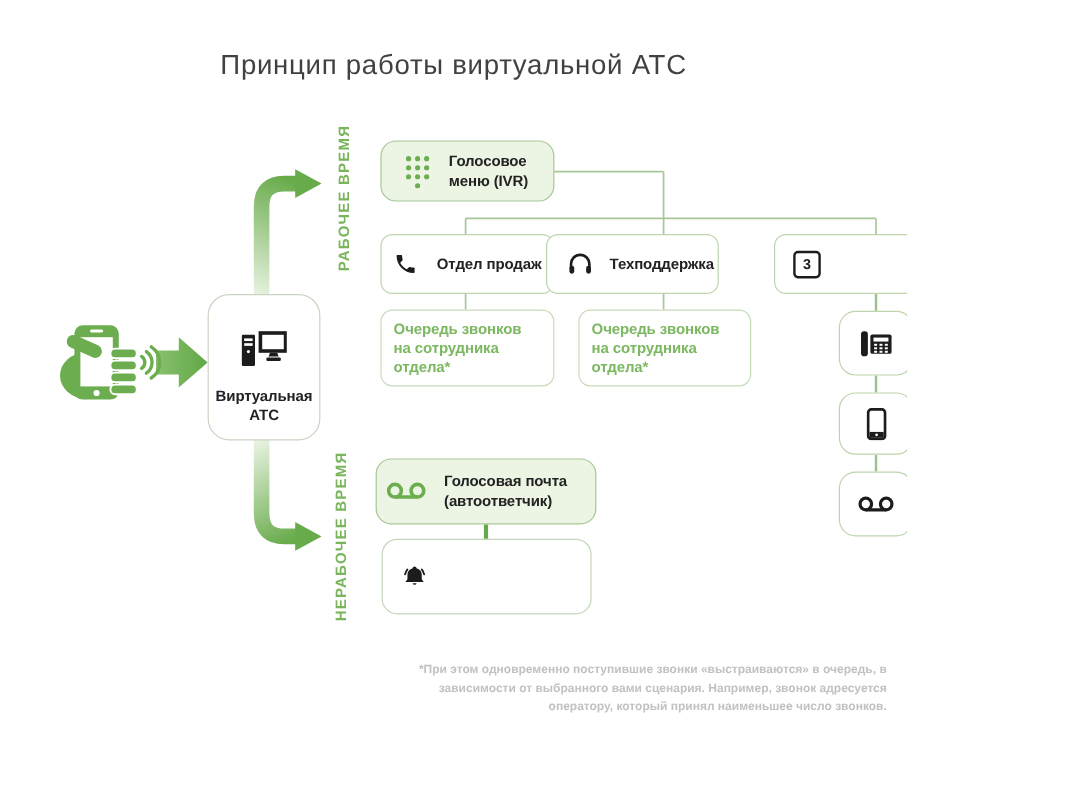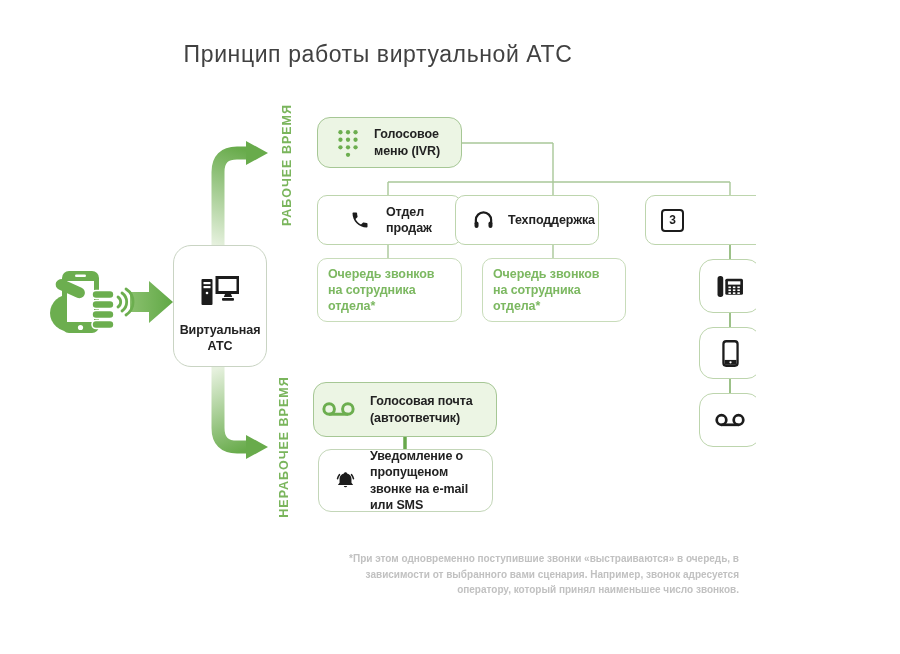--- a/index.html
+++ b/index.html
@@ -128,21 +128,21 @@
           <circle cx="17" cy="10" r="2"></circle>
         <circle cx="3" cy="17" r="2"></circle>
           <circle cx="10" cy="17" r="2"></circle>
           <circle cx="17" cy="17" r="2"></circle>
         <circle cx="10" cy="24" r="2"></circle>
       </g>
     </svg>
     <div class="txt" style="width:84px;">Голосовое меню (IVR)</div>
   </div>
 
-  <div class="box" style="left:317px;top:195px;width:145px;height:50px;padding-left:32px;gap:16px;">
+  <div class="box" style="left:317px;top:195px;width:145px;height:50px;padding-left:10px;gap:16px;">
     <svg class="ic" width="20" height="20" viewBox="0 0 24 24">
       <path fill="#1c1c1c" d="M20 15.5c-1.25 0-2.45-.2-3.57-.57-.35-.11-.74-.03-1.02.24l-2.2 2.2c-2.83-1.44-5.15-3.75-6.59-6.59l2.2-2.21c.27-.26.35-.65.24-1C8.7 6.45 8.5 5.25 8.5 4c0-.55-.45-1-1-1H4c-.55 0-1 .45-1 1 0 9.39 7.61 17 17 17 .55 0 1-.45 1-1v-3.5c0-.55-.45-1-1-1z"></path>
     </svg>
     <div class="txt">Отдел продаж</div>
   </div>
 
   <div class="box" style="left:455px;top:195px;width:144px;height:50px;padding-left:17px;gap:14px;">
     <svg class="ic" width="21" height="20" viewBox="0 0 22 20">
       <path d="M3,14 V10 a8,8 0 0 1 16,0 v4" stroke="#1c1c1c" stroke-width="2.3" fill="none"></path>
       <rect x="1.6" y="11.5" width="4.2" height="7" rx="2.1" fill="#1c1c1c"></rect>
@@ -206,21 +206,20 @@
     <div class="txt" style="width:124px;">Голосовая почта (автоответчик)</div>
   </div>
 
   <div class="box" style="left:318px;top:449px;width:175px;height:63px;border-color:#c3d6b8;padding-left:15px;gap:13px;border-radius:13px;">
     <svg class="ic" width="23" height="21" viewBox="0 0 22 20">
       <path fill="#1c1c1c" d="M11,2 c0.85,0 1.5,0.6 1.5,1.35 C15.1,3.95 16.7,6 16.7,8.4 V12.1 l1.6,2.3 H3.7 L5.3,12.1 V8.4 C5.3,6 6.9,3.95 9.5,3.35 C9.5,2.6 10.15,2 11,2 z"></path>
       <path fill="#1c1c1c" d="M9.4,15.3 a1.65,1.65 0 0 0 3.2,0 z"></path>
       <path d="M3.4,8.2 A8.6,8.6 0 0 1 5.2,4.4" stroke="#1c1c1c" stroke-width="1.5" fill="none" stroke-linecap="round"></path>
       <path d="M18.6,8.2 A8.6,8.6 0 0 0 16.8,4.4" stroke="#1c1c1c" stroke-width="1.5" fill="none" stroke-linecap="round"></path>
     </svg>
-    <div class="txt" style="width:130px;">Уведомление о пропущеном звонке на e-mail или SMS</div>
   </div>
 
   <div class="footnote">
     <div>*При этом одновременно поступившие звонки «выстраиваются» в очередь, в</div>
     <div>зависимости от выбранного вами сценария. Например, звонок адресуется</div>
     <div>оператору, который принял наименьшее число звонков.</div>
   </div>
 
   <div class="logo">
     <svg width="31" height="31" viewBox="0 0 32 32">

